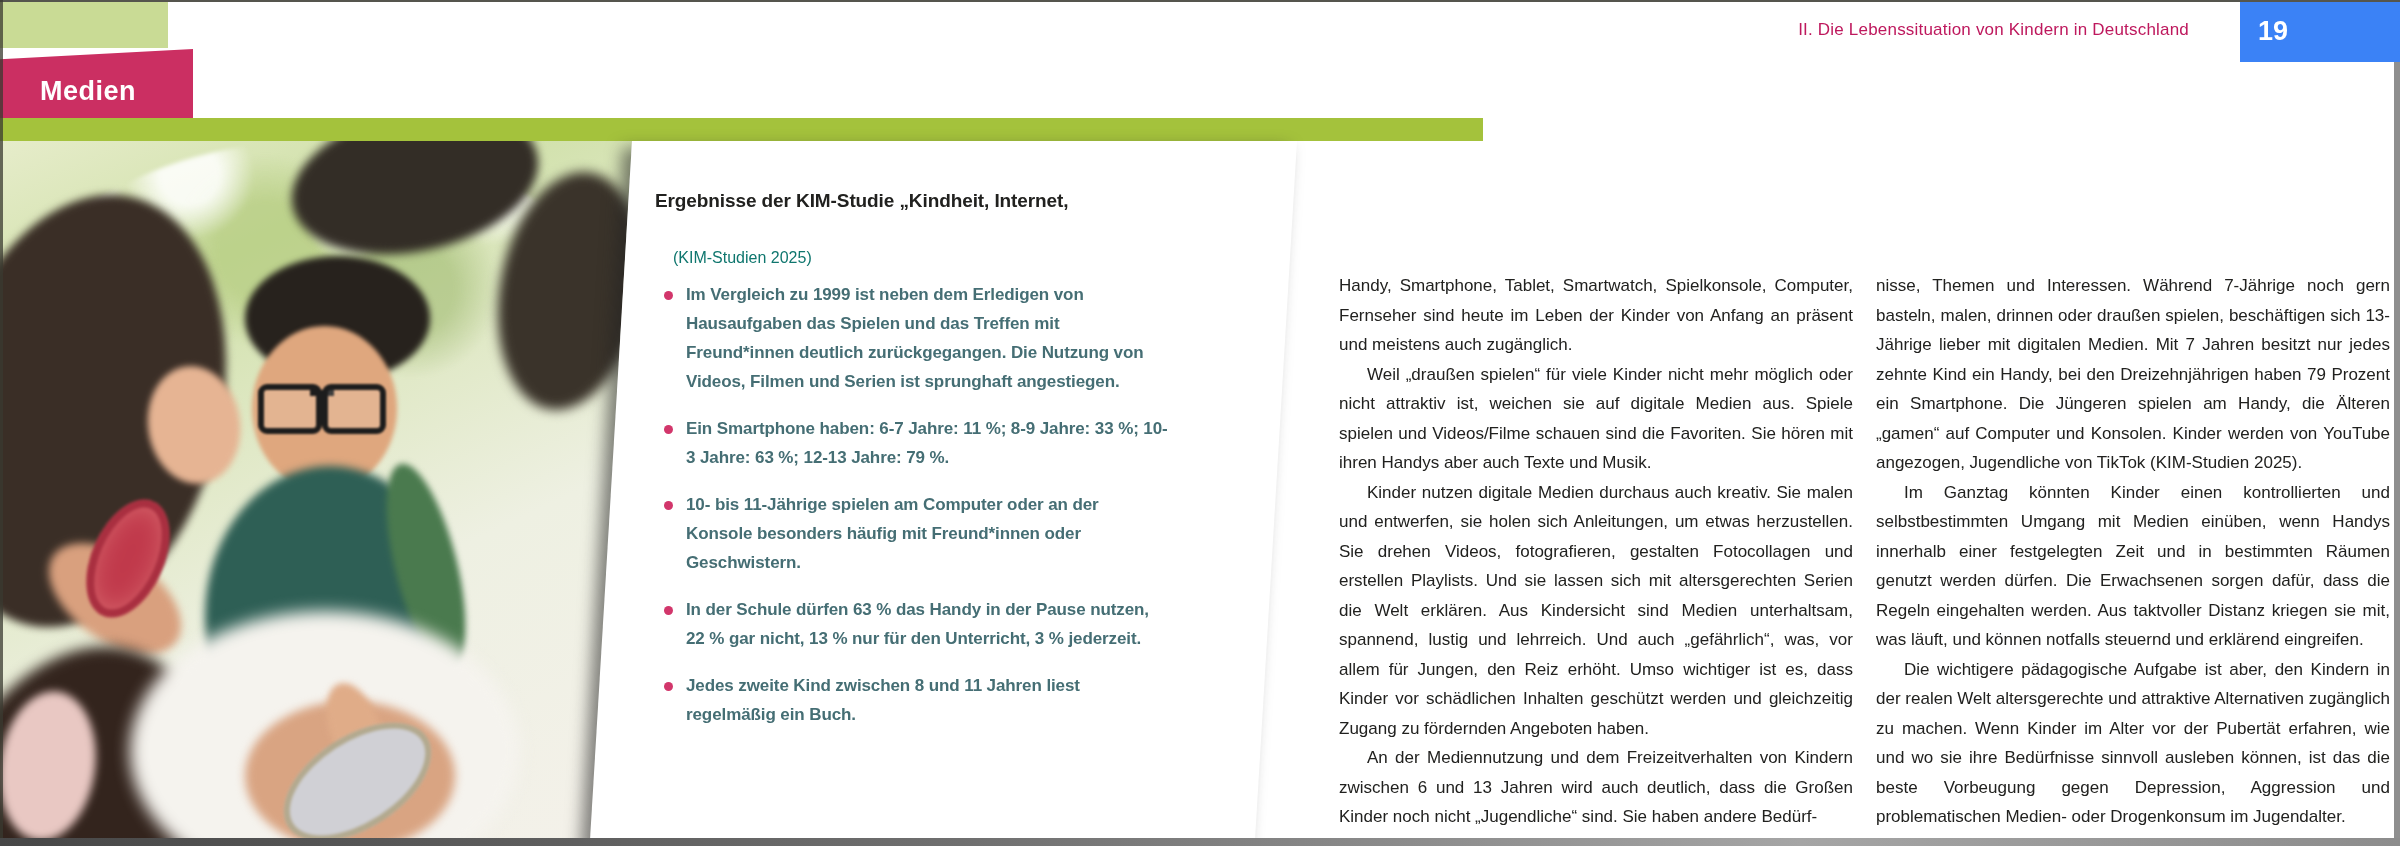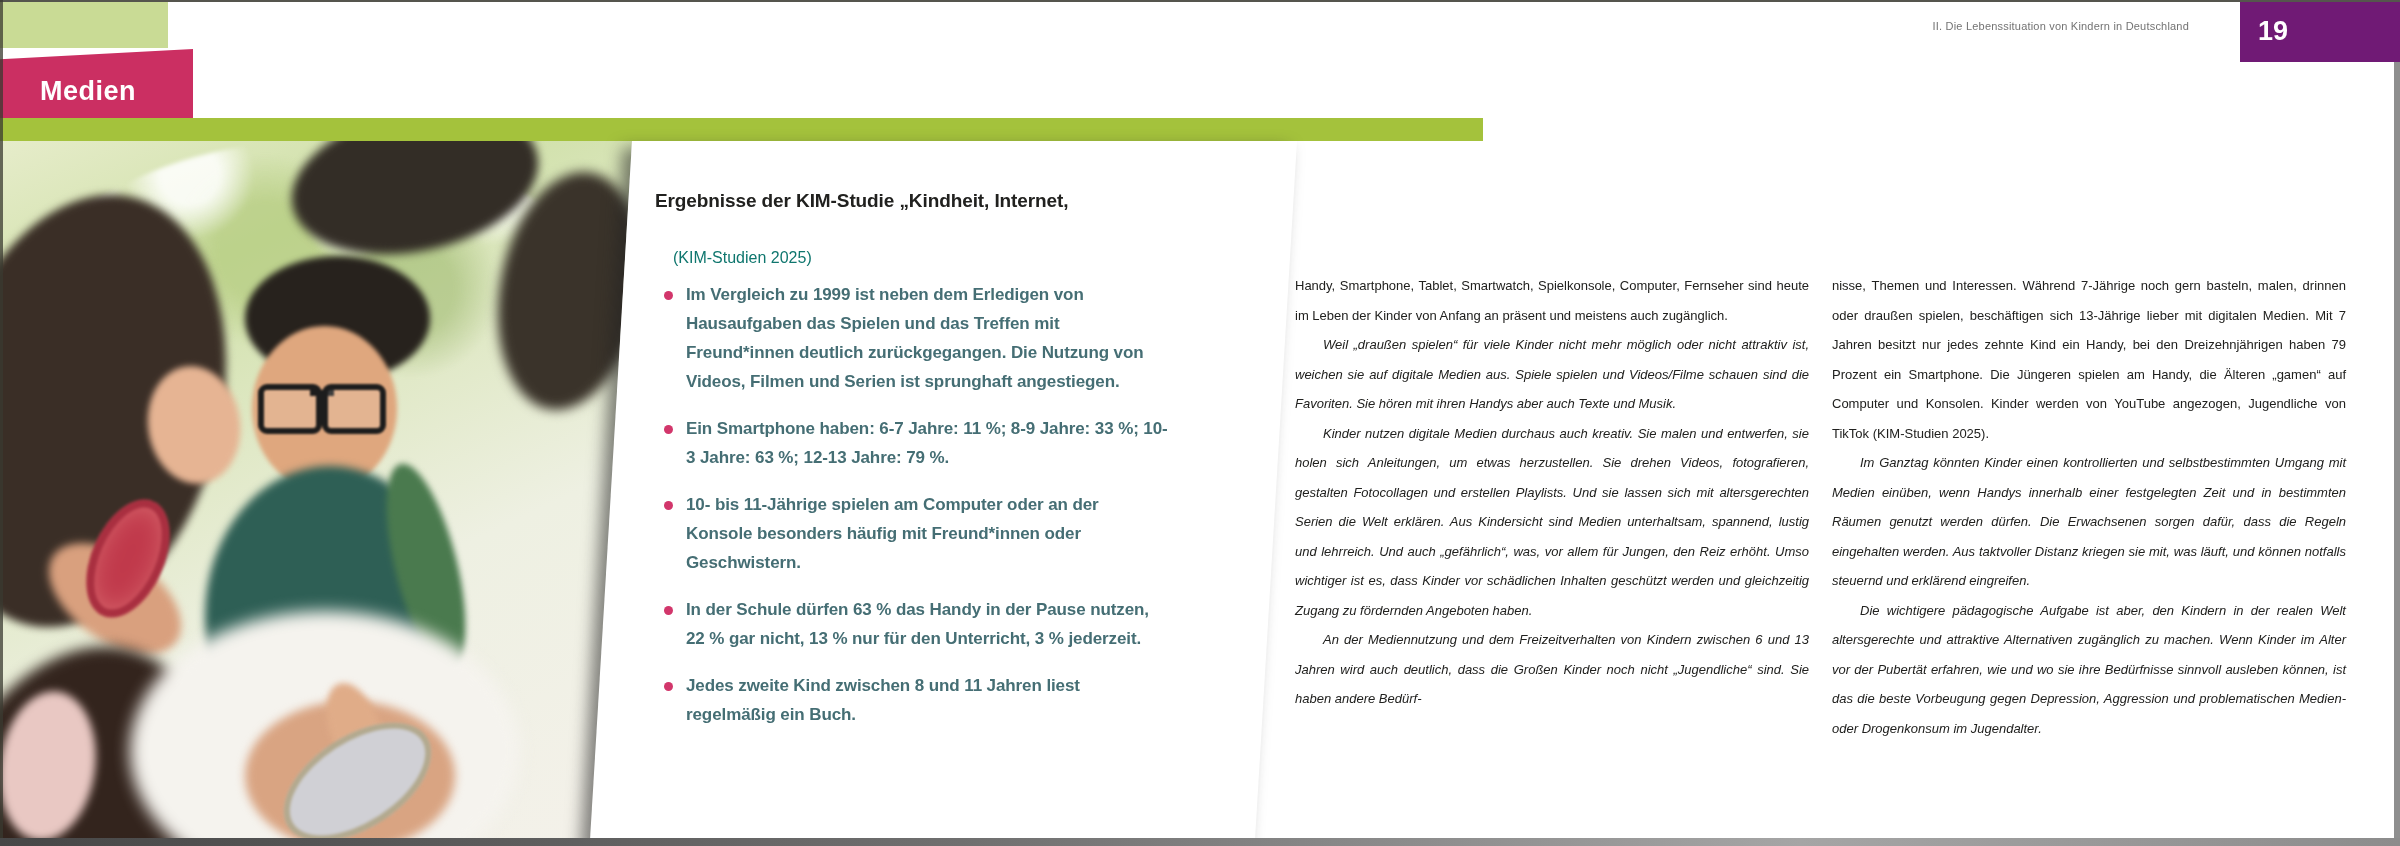--- a/index.html
+++ b/index.html
@@ -18,23 +18,23 @@
   
   .light-green-block{position:absolute;left:0;top:0;width:168px;height:48px;background:#c9db95;}
   .pink-box{
     position:absolute;left:0;top:49px;width:193px;height:69px;background:#cb2f62;
     clip-path:polygon(0 15%,100% 0,100% 100%,0 100%);
     display:flex;align-items:flex-end;
   }
   .pink-box .label{color:#ffffff;font-weight:bold;font-size:27px;line-height:1;
     padding:0 0 13px 40px;letter-spacing:.5px;}
   .green-bar{position:absolute;left:0;top:118px;width:1483px;height:23px;background:#a4c23c;}
-  .chapter-header{position:absolute;top:20px;right:211px;font-size:11px;color:#737373;
+  .chapter-header{position:absolute;top:20px;right:211px;font-size:17px;color:#be185d;
     letter-spacing:.2px;}
-  .page-num-box{position:absolute;top:0;right:0;width:160px;height:62px;background:#701a75;
+  .page-num-box{position:absolute;top:0;right:0;width:160px;height:62px;background:#3b82f6;
     display:flex;align-items:center;}
   .page-num-box .num{color:#ffffff;font-weight:bold;font-size:27px;padding-left:18px;}
 
   
   .photo{
     position:absolute;left:0;top:141px;width:632px;height:705px;overflow:hidden;
     clip-path:polygon(0 0,100% 0,93.4% 100%,0 100%);
     background:linear-gradient(155deg,#e6ecca 0%,#cfe0a8 22%,#dfe8c4 40%,#eef0e2 62%,#f4f1ea 100%);
   }
   .photo .blob{position:absolute;border-radius:50%;}
@@ -84,24 +84,24 @@
   .ib-title{position:absolute;left:7px;top:186px;width:590px;font-weight:bold;font-size:19px;
     line-height:30px;color:#21211f;letter-spacing:-0.1px;}
   .ib-source{position:absolute;left:25px;top:249px;font-size:16px;color:#0f766e;}
   .ib-bullets{position:absolute;left:0;top:264px;width:505px;margin:16px;padding:0;list-style:none;}
   .ib-bullets li{position:relative;padding-left:22px;margin-bottom:18px;
     font-weight:bold;font-size:17px;line-height:29px;color:#456e74;letter-spacing:-0.1px;}
   .ib-bullets li::before{content:"";position:absolute;left:0;top:11px;width:9px;height:9px;
     border-radius:50%;background:#d2366b;}
 
   
-  .col{position:absolute;top:271px;width:514px;font-size:13px;line-height:29.5px;
-    color:#21211f;text-align:justify;letter-spacing:0;}
+  .col{position:absolute;top:271px;width:514px;font-size:17px;line-height:29.5px;
+    color:#21211f;text-align:justify;letter-spacing:0;margin-left:44px;}
   .col p{margin:0;}
-  .col p.indent{text-indent:28px;font-style:italic;}
+  .col p.indent{text-indent:28px;}
   .col1{left:1295px;}
   .col2{left:1832px;}
 </style>
 </head>
 <body>
 
 <div class="light-green-block"></div>
 <div class="pink-box">
   <span class="label">Medien</span>
 </div>

